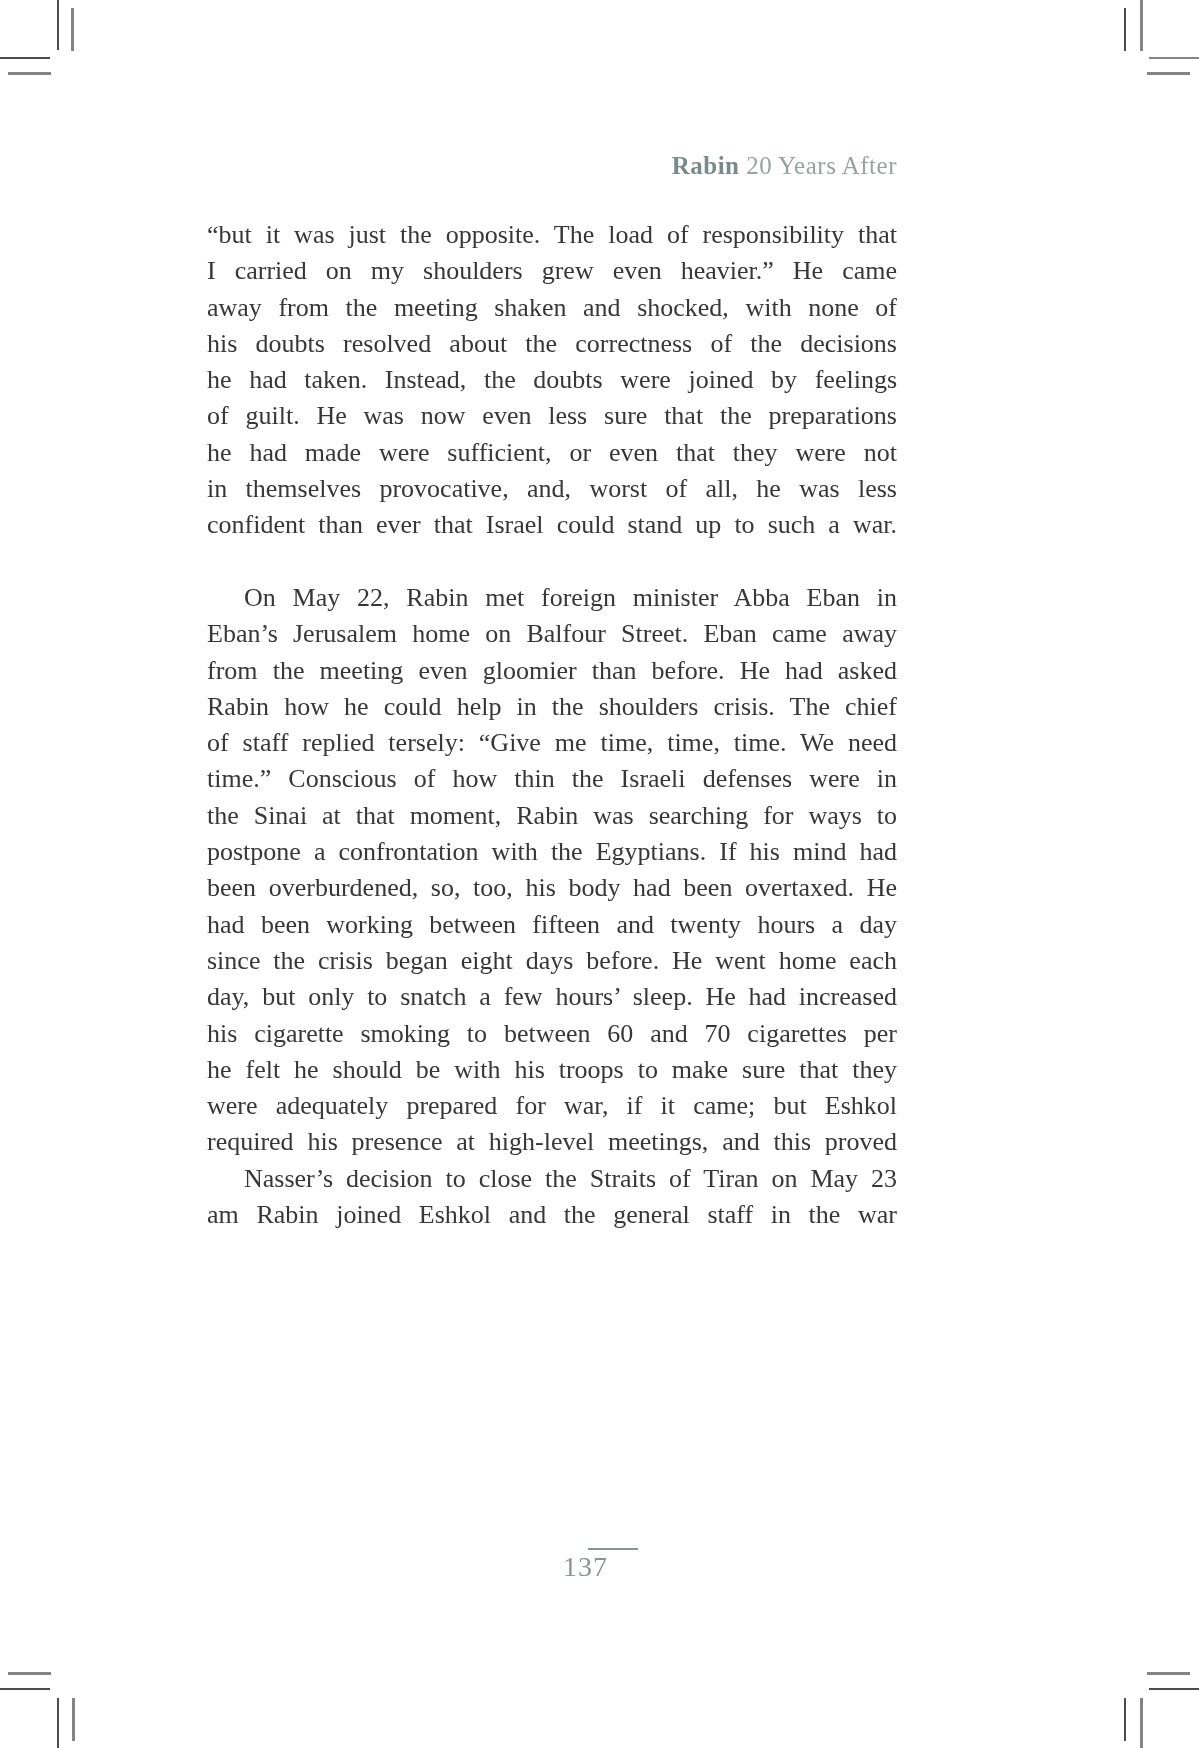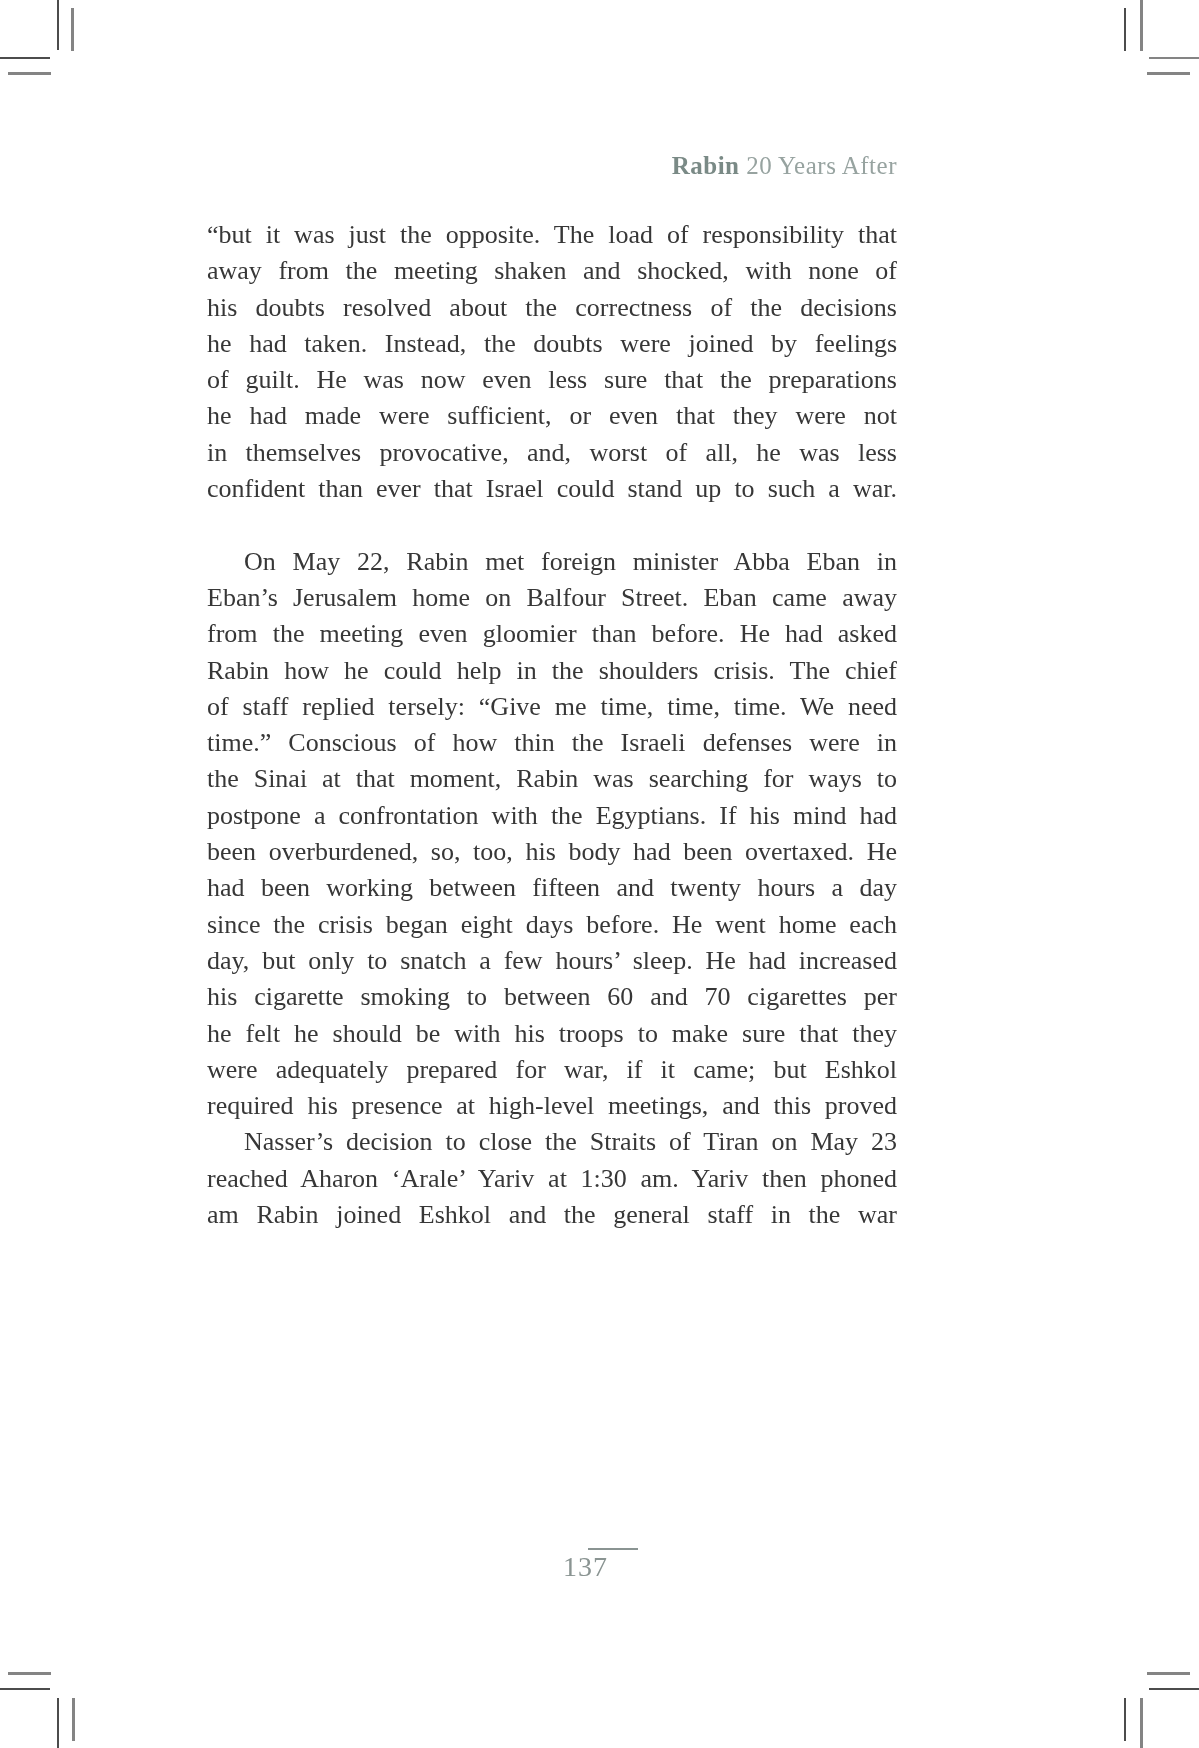--- a/index.html
+++ b/index.html
@@ -91,20 +91,21 @@
   <div class="mark" style="left:1124px; top:1698px; width:2px;  height:43px;"></div>
   <div class="mark light" style="left:1140px; top:1698px; width:3px;  height:50px;"></div>
 
   <div class="running-header">
     <span class="book">Rabin</span><span> 20 Years After</span>
   </div>
 
   <div class="text-block" id="body-text">
       <div class="para">
         <div class="line">“but it was just the opposite. The load of responsibility that</div>
+        <div class="line">I carried on my shoulders grew even heavier.” He came</div>
         <div class="line">away from the meeting shaken and shocked, with none of</div>
         <div class="line">his doubts resolved about the correctness of the decisions</div>
         <div class="line">he had taken. Instead, the doubts were joined by feelings</div>
         <div class="line">of guilt. He was now even less sure that the preparations</div>
         <div class="line">he had made were sufficient, or even that they were not</div>
         <div class="line">in themselves provocative, and, worst of all, he was less</div>
         <div class="line">confident than ever that Israel could stand up to such a war.</div>
       </div>
       <div class="para space-before">
         <div class="line indent">On May 22, Rabin met foreign minister Abba Eban in</div>
@@ -119,21 +120,20 @@
         <div class="line">had been working between fifteen and twenty hours a day</div>
         <div class="line">since the crisis began eight days before. He went home each</div>
         <div class="line">day, but only to snatch a few hours’ sleep. He had increased</div>
         <div class="line">his cigarette smoking to between 60 and 70 cigarettes per</div>
         <div class="line">he felt he should be with his troops to make sure that they</div>
         <div class="line">were adequately prepared for war, if it came; but Eshkol</div>
         <div class="line">required his presence at high-level meetings, and this proved</div>
       </div>
       <div class="para">
         <div class="line indent">Nasser’s decision to close the Straits of Tiran on May 23</div>
-        <div class="line">reached Aharon ‘Arale’ Yariv at 1:30 am. Yariv then phoned</div>
         <div class="line">am Rabin joined Eshkol and the general staff in the war</div>
       </div>
     </div>
 
   <div class="folio">
     <div class="folio-rule"></div>
     <div class="folio-number">137</div>
   </div>
 
 </div>

